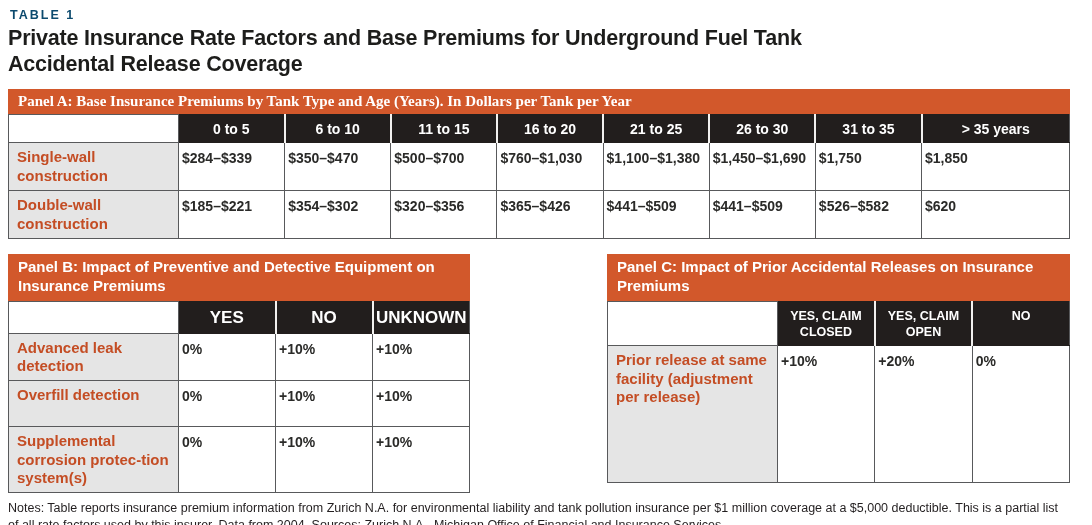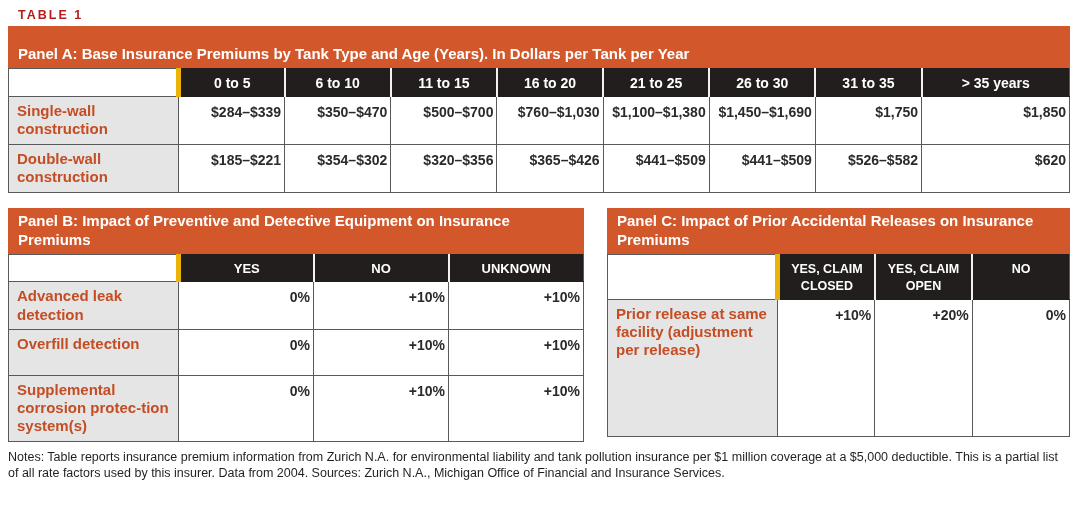--- a/index.html
+++ b/index.html
@@ -5,82 +5,83 @@
   * { box-sizing: border-box; }
   html,body { margin:0; padding:0; background:#fff; }
   body {
     width:1092px; height:525px; overflow:hidden;
     font-family:"Liberation Sans", sans-serif;
     color:#231f20;
   }
   .wrap { padding:8px 22px 0 8px; width:1092px; }
 
   .table-label {
-    color:#b91c1c; font-size:12.5px; font-weight:bold;
-    letter-spacing:2px; margin:0 0 4px 10px;
+    color:#0c4a6e; font-size:12.5px; font-weight:bold;
+    letter-spacing:2px; margin:0 0 4px 2px;
   }
   .doc-title {
     font-size:21.5px; font-weight:bold; color:#1d1d1b;
     line-height:1.2; margin:0 0 11px 0; max-width:900px; letter-spacing:-0.2px;
   }
 
   .panel-bar {
     background:#d2582b; color:#fff; font-weight:bold;
     font-size:15px; line-height:1.25; padding:4px 10px 5px 10px;
   }
-  .panel-a .panel-bar { padding:19px 10px 4px 10px; }
+  .panel-a .panel-bar { padding:3px 10px 4px 10px;font-family:Liberation Serif, serif; }
 
   table { border-collapse:collapse; table-layout:fixed; width:100%; }
   td, th { border:1px solid #58595b; }
 
   th.black {
     background:#221e1d; color:#fff; font-weight:bold;
     text-align:center; vertical-align:top; padding:6px 2px 5px 2px;
     border-top:1px solid #221e1d; border-bottom:1px solid #221e1d;
     border-left:2px solid #f2f1ef; border-right:0;
   }
-  th.black.first { border-left:5px solid #eab308; }
+  th.black.first { border-left:1px solid #eab308; }
   th.black.last  { border-right:1px solid #58595b; }
   th.corner { background:#fff; border:1px solid #58595b; }
 
   .panel-a th.black { font-size:14px; }
-  .panel-b th.black { font-size:13px; }
+  .panel-b th.black { font-size:17px; }
   .panel-c th.black { font-size:12.5px; line-height:1.3; }
 
   td.val {
-    text-align:right; vertical-align:top; padding:7px 3px 4px 3px;
+    text-align:left; vertical-align:top; padding:7px 3px 4px 3px;
     font-size:14px; font-weight:bold; color:#2a2a28;
   }
   td.rowlabel {
     color:#c44d24; font-weight:bold; font-size:15px; line-height:1.22;
     text-align:left; vertical-align:top; padding:5px 6px 5px 8px;
     background:#e5e5e5;
   }
 
   .panel-a td       { height:48px; }
   .panel-b tr.r1 td, .panel-b tr.r2 td { height:46px; }
   .panel-b tr.r3 td { height:60px; }
   .panel-c tr.r1 td { height:137px; }
 
   .panel-a { width:1062px; }
   .bottom-row { display:flex; justify-content:space-between; margin-top:15px; width:1062px; }
-  .panel-b { width:576px; }
+  .panel-b { width:462px; }
   .panel-c { width:463px; }
 
   .notes {
     margin-top:7px; width:1062px;
     font-size:12.5px; line-height:1.3; color:#231f20;
   }
 </style>
 </head>
 <body>
 
 <div class="wrap">
 
   <div class="table-label">TABLE 1</div>
+  <h1 class="doc-title">Private Insurance Rate Factors and Base Premiums for Underground Fuel Tank Accidental Release Coverage</h1>
 
   <div class="panel panel-a">
     <div class="panel-bar">Panel A:  Base Insurance Premiums by Tank Type and Age (Years).  In Dollars per Tank per Year</div>
     <table>
       <colgroup>
         <col style="width:170px">
           <col>
           <col>
           <col>
           <col>

